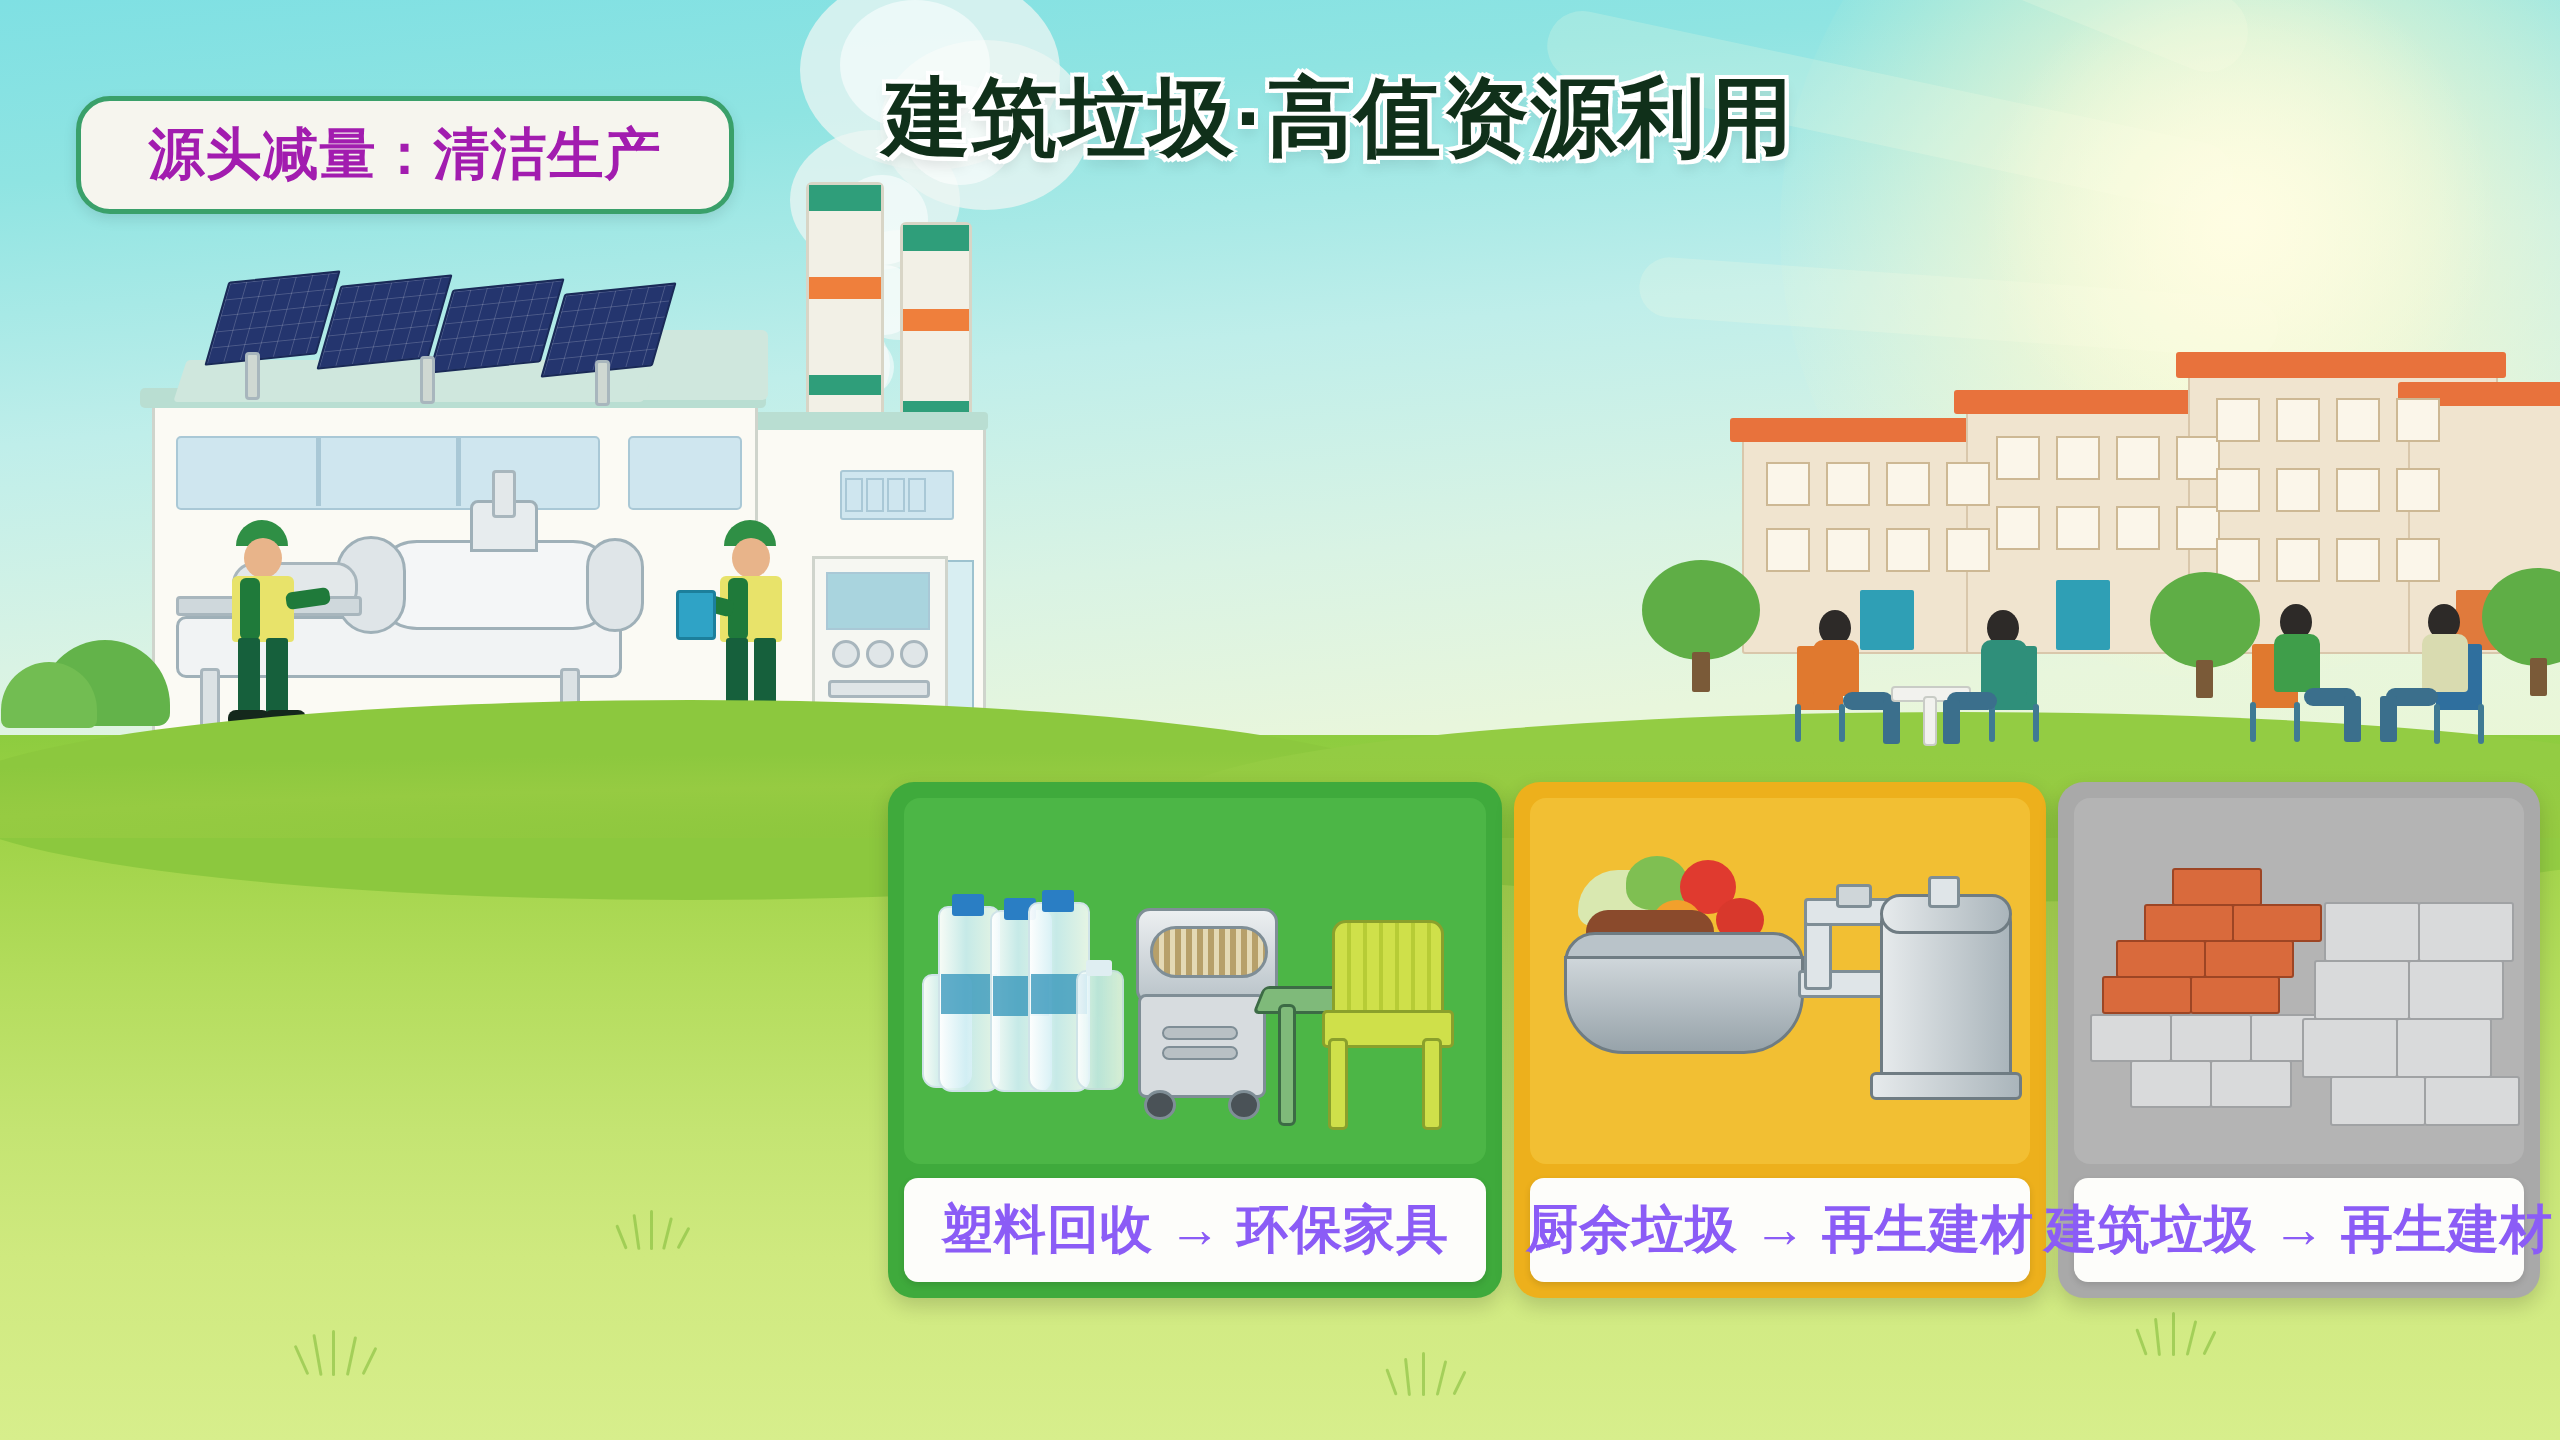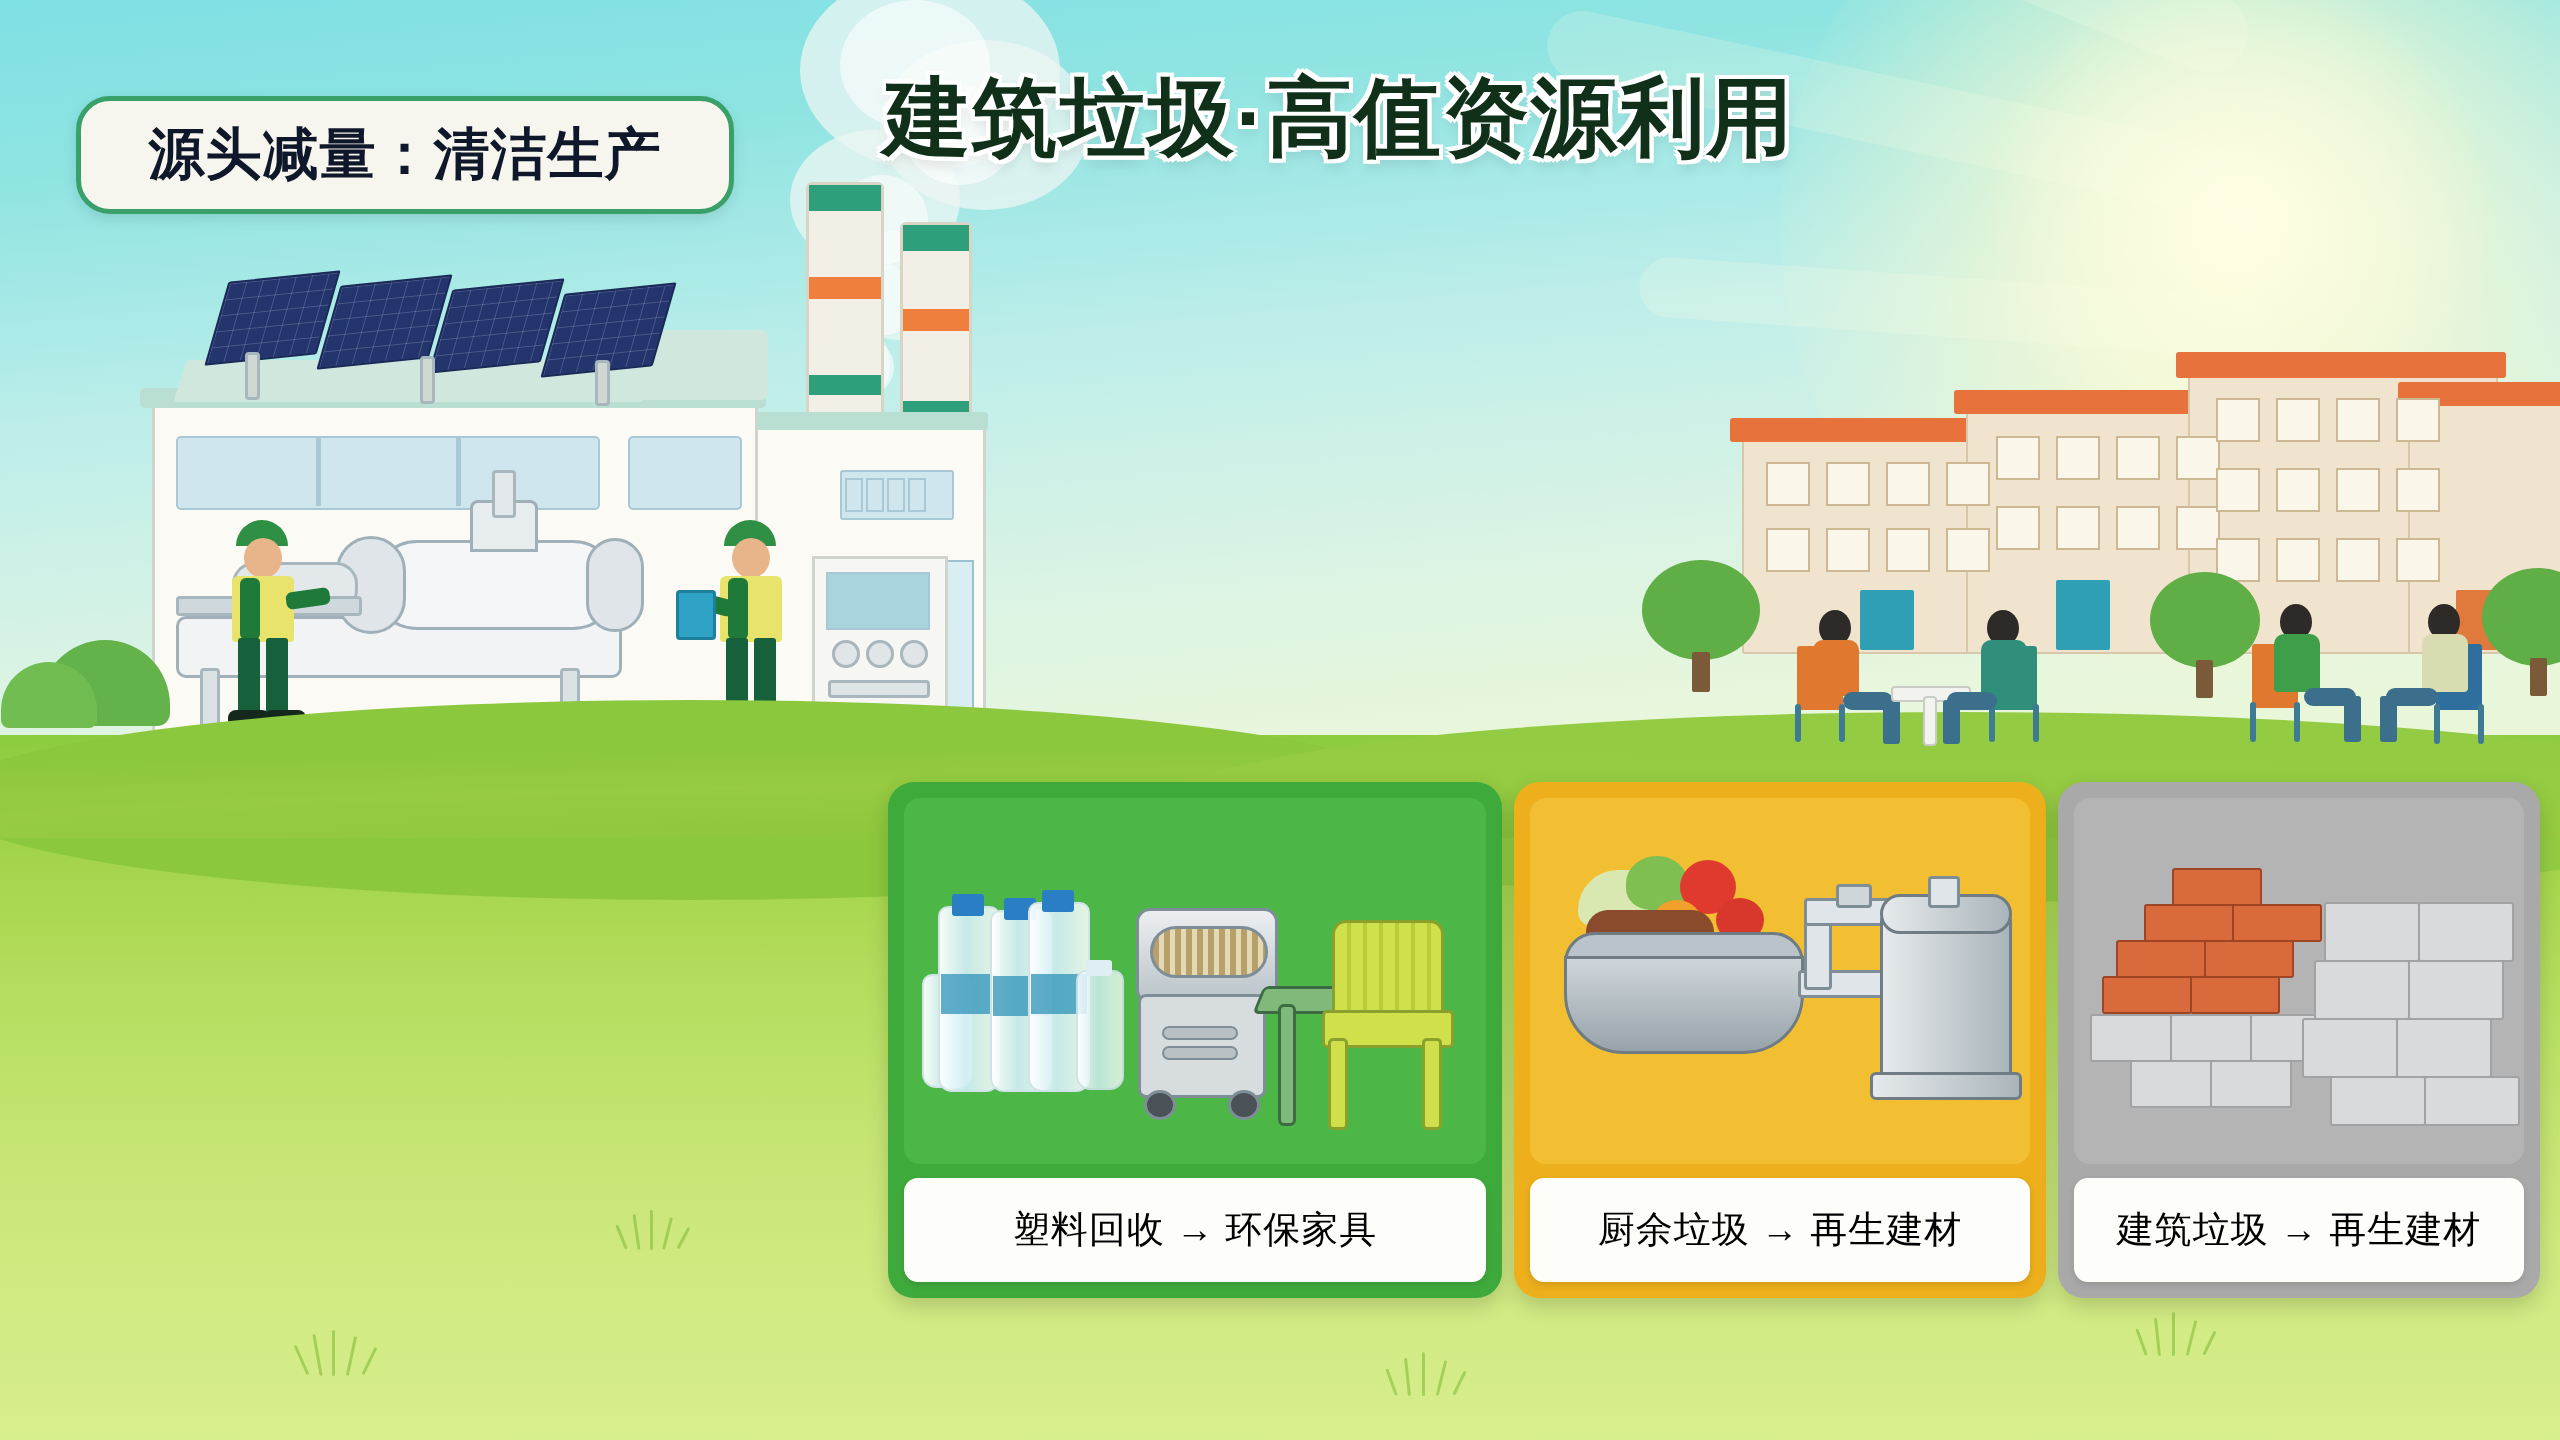--- a/index.html
+++ b/index.html
@@ -71,37 +71,37 @@
   .pHead{position:absolute;border-radius:50%;background:#2d2a28;}
   .pBody{position:absolute;border-radius:10px 10px 4px 4px;}
   .pLeg{position:absolute;background:#3b6f8c;border-radius:3px;}
   .chairS{position:absolute;border-radius:3px;}
   .tableS{position:absolute;background:#f2f2ee;border:2px solid #c9ccc6;border-radius:4px;}
 
   
   .badge{position:absolute;display:flex;align-items:center;justify-content:center;
          background:#f6f5ee;border:5px solid #3aa06a;border-radius:34px;
          box-shadow:0 5px 14px rgba(0,0,0,.10);}
-  .badge span{color:#0f172a;font-weight:700;letter-spacing:1px;white-space:nowrap;}
+  .badge span{color:#a21caf;font-weight:700;letter-spacing:1px;white-space:nowrap;}
 
   
   .title{position:absolute;white-space:nowrap;font-weight:700;color:#10301a;
          font-size:86px;letter-spacing:2px;
          text-shadow:-4px 0 0 #fff,4px 0 0 #fff,0 -4px 0 #fff,0 4px 0 #fff,
                      -4px -4px 0 #fff,4px -4px 0 #fff,-4px 4px 0 #fff,4px 4px 0 #fff,
                      0 8px 14px rgba(0,0,0,.13);}
 
   
   .card{position:absolute;border-radius:26px;box-shadow:0 8px 20px rgba(0,0,0,.16);
         display:flex;flex-direction:column;padding:16px;box-sizing:border-box;}
   .cardArt{flex:1;border-radius:16px;position:relative;overflow:hidden;}
   .cardLabel{height:104px;margin-top:14px;background:#fdfdfa;border-radius:14px;
              display:flex;align-items:center;justify-content:center;
              box-shadow:0 3px 7px rgba(0,0,0,.12);}
-  .cardLabel span{font-size:37px;font-weight:400;color:#000000;white-space:nowrap;letter-spacing:1px;}
+  .cardLabel span{font-size:52px;font-weight:700;color:#8b5cf6;white-space:nowrap;letter-spacing:1px;}
 
   
   .bottle{position:absolute;background:linear-gradient(90deg,rgba(255,255,255,.95),rgba(208,238,245,.92) 45%,rgba(255,255,255,.85));
           border:2px solid #cfe3e8;border-radius:10px 10px 14px 14px;}
   .bCap{position:absolute;background:#2a7ec4;border-radius:3px;}
   .bLabel{position:absolute;left:1px;right:1px;background:#2f93b8;opacity:.75;}
   .shredder{position:absolute;background:#d7dcdf;border:3px solid #7f8e96;border-radius:8px;}
   .drum{position:absolute;background:linear-gradient(180deg,#eceff1,#b9c3c9);border:3px solid #7f8e96;border-radius:999px;}
   .tbl{position:absolute;background:#7fba7a;border:3px solid #3c6b45;border-radius:6px;}
   .chair{position:absolute;background:#cfe04a;border:3px solid #8aa02c;border-radius:5px;}

